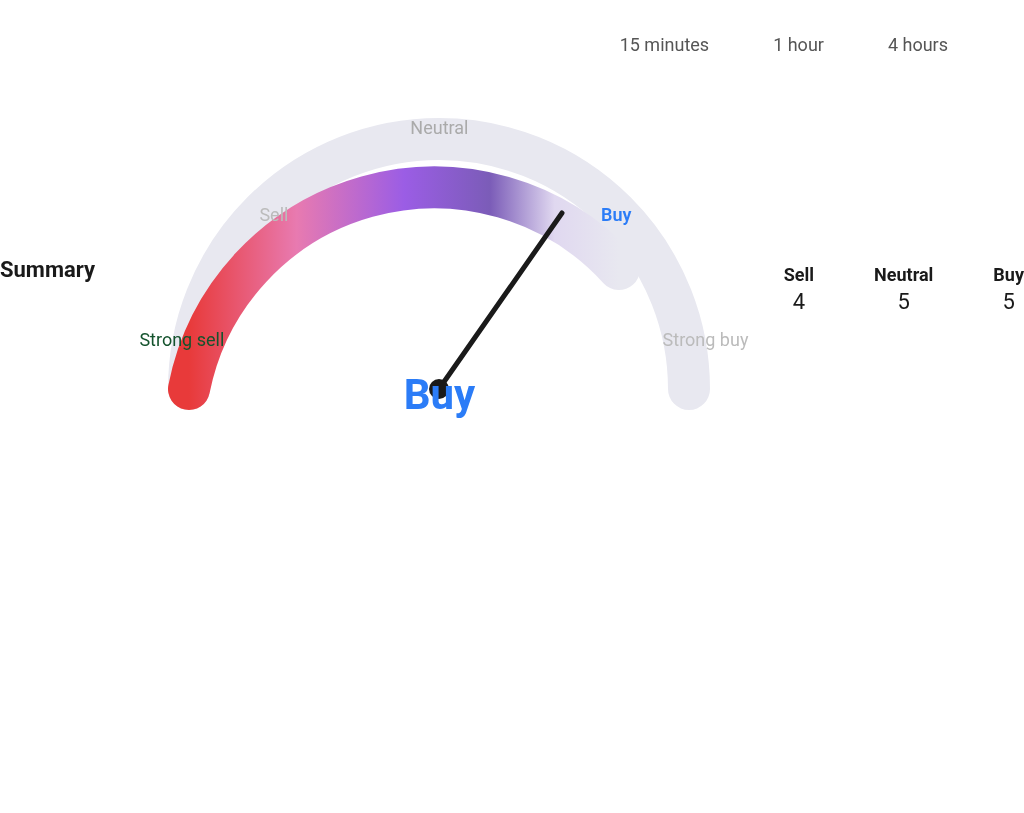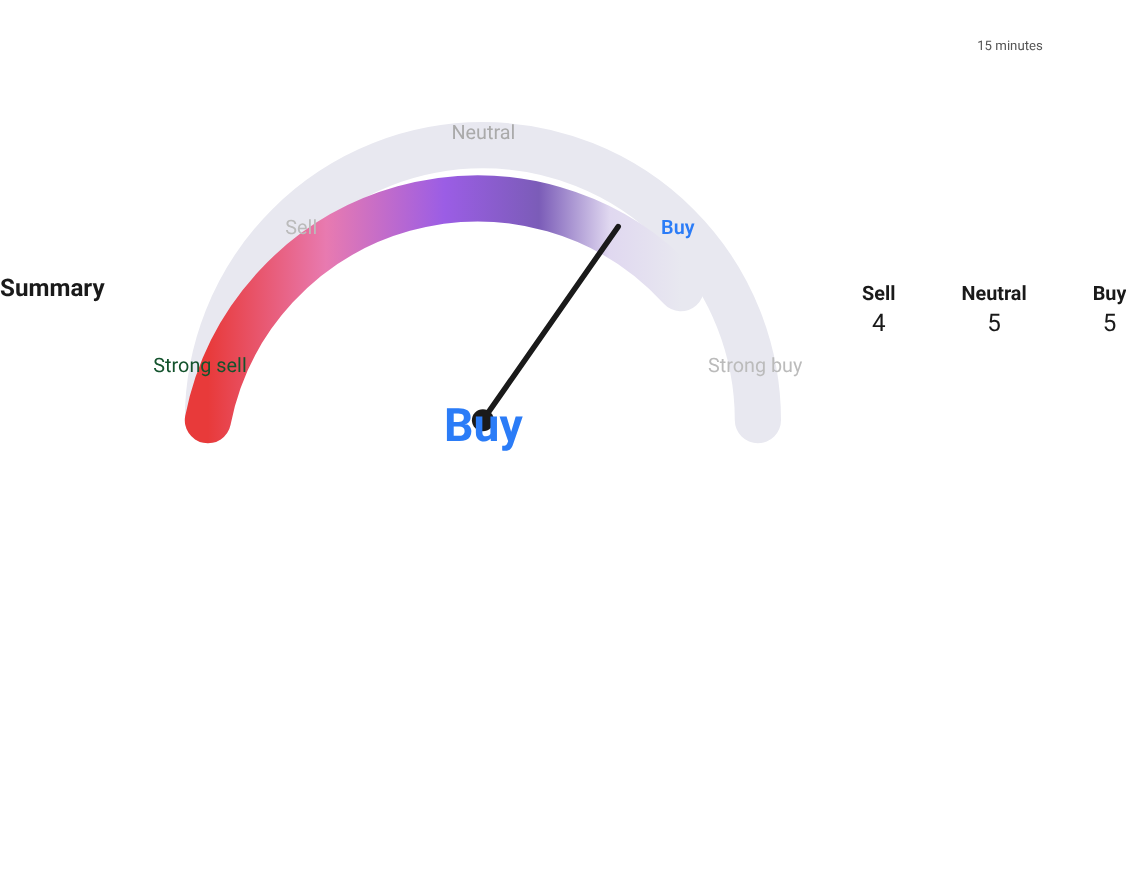--- a/index.html
+++ b/index.html
@@ -19,21 +19,21 @@
       display: flex;
       align-items: center;
       gap: 32px;
       padding: 24px 32px;
       width: 100%;
       justify-content: flex-end;
       padding-right: 60px;
     }
 
     .time-filter-item {
-      font-size: 12px;
+      font-size: 18px;
       color: #555;
       cursor: pointer;
       padding: 8px 14px;
       border-radius: 10px;
       border: 2px solid transparent;
       font-weight: 400;
       white-space: nowrap;
     }
 
     .time-filter-item.active {
@@ -106,21 +106,21 @@
       top: 230px;
       left: 10px;
       font-size: 18px;
       color: #14532d;
       font-weight: 400;
     }
 
     .label-strong-buy {
       position: absolute;
       top: 230px;
-      right: 20px;
+      right: 1px;
       font-size: 18px;
       color: #bbb;
       font-weight: 400;
     }
 
     
     .gauge-result {
       position: absolute;
       bottom: 40px;
       left: 50%;
@@ -155,20 +155,22 @@
       font-size: 22px;
       font-weight: 400;
       color: #1a1a1a;
     }
   </style>
 </head>
 <body>
 
 <div class="time-filters">
   <span class="time-filter-item">15 minutes</span>
+  <span class="time-filter-item">1 hour</span>
+  <span class="time-filter-item">4 hours</span>
 </div>
 
 <div class="summary-container">
   <div class="summary-title">Summary</div>
 
   <div class="gauge-wrapper">
 
     <svg class="gauge-svg" width="620" height="320" viewBox="0 0 620 320">
       <defs>
 

